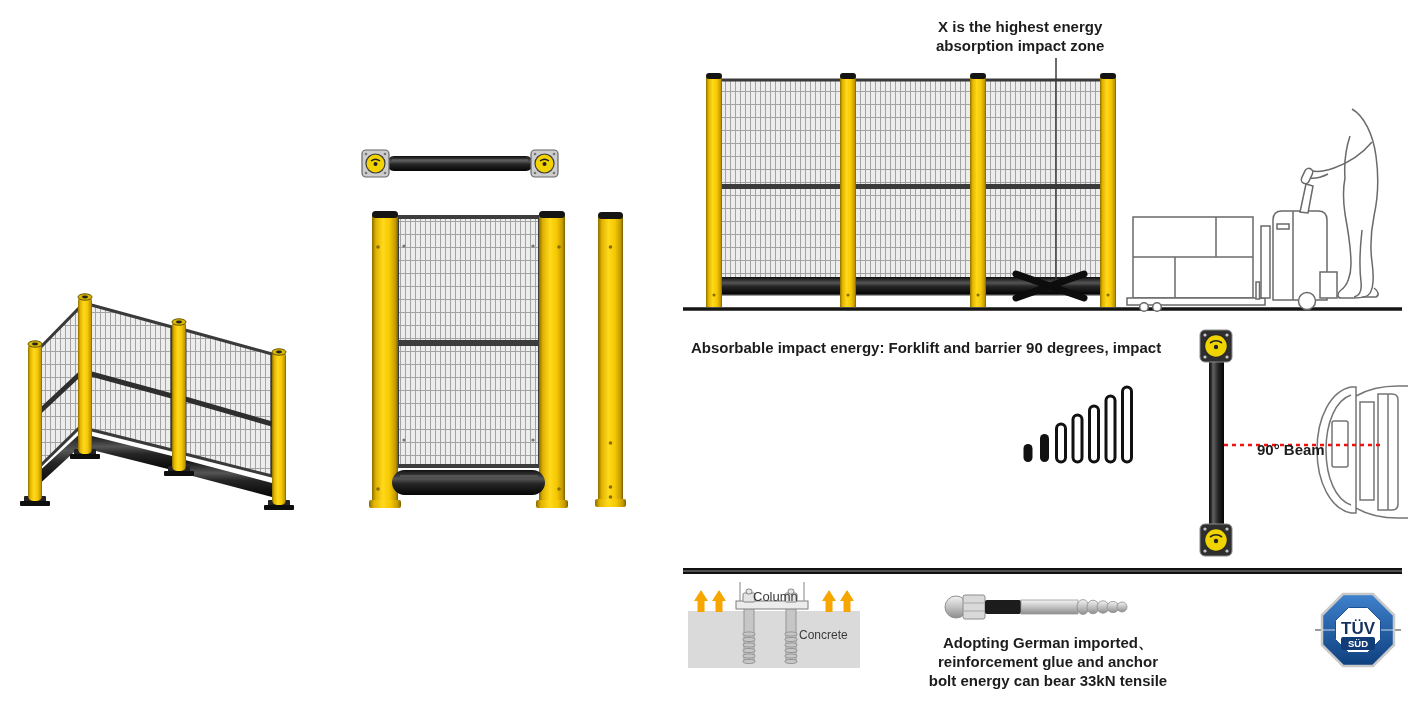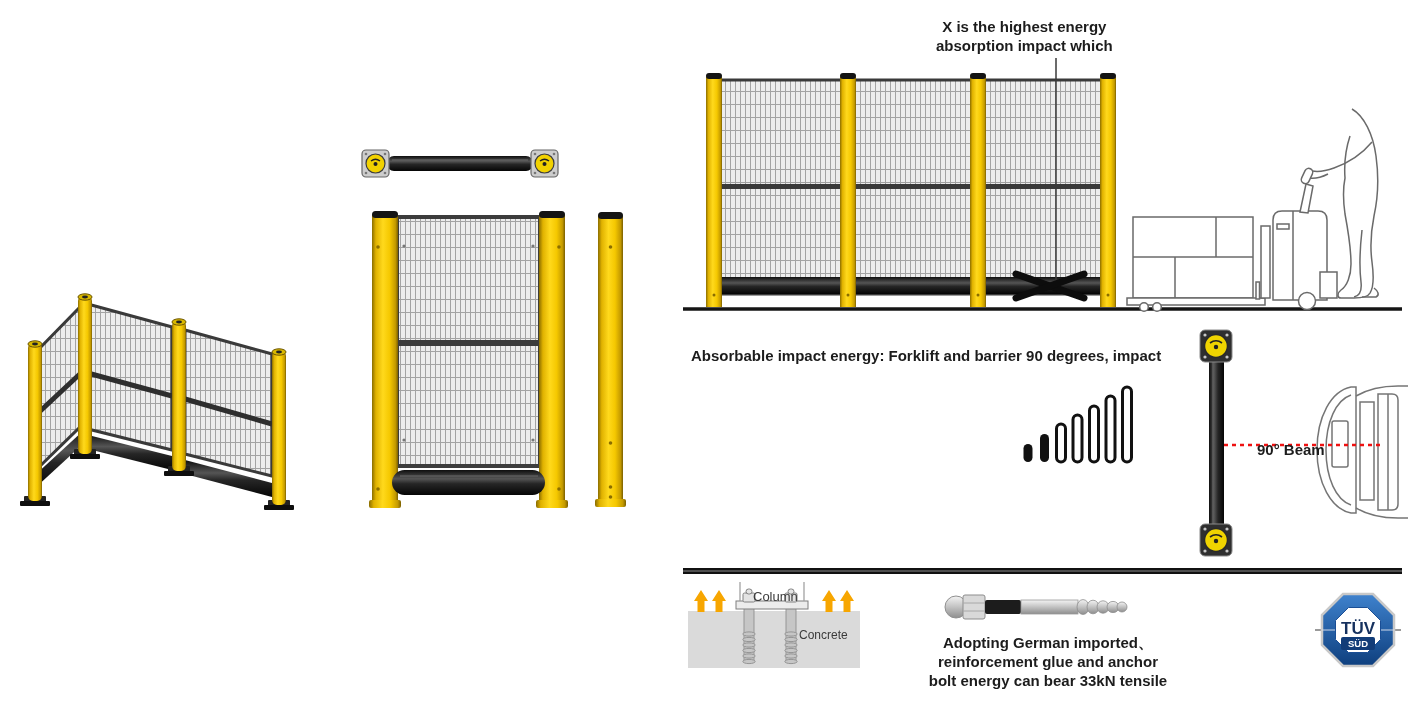--- a/index.html
+++ b/index.html
@@ -333,24 +333,24 @@
     <line x1="1380" y1="630" x2="1394" y2="630" stroke="#cfd8e8" stroke-width="1"></line>
     <polygon points="1380.5,620.5 1380.5,639.5 1367.5,652.5 1348.5,652.5 1335.5,639.5 1335.5,620.5 1348.5,607.5 1367.5,607.5" fill="#ffffff" stroke="#1a4e95" stroke-width="1"></polygon>
     <text x="1358" y="634" text-anchor="middle" font-family="Liberation Sans, sans-serif" font-size="17" font-weight="bold" fill="#16315e">TÜV</text>
     <rect x="1341" y="637" width="34" height="13" rx="2" fill="#123c78"></rect>
     <text x="1358" y="647" text-anchor="middle" font-family="Liberation Sans, sans-serif" font-size="9.5" font-weight="bold" fill="#ffffff">SÜD</text>
   </g>
 </svg>
 
 <div class="lbl t15" style="left:936px;top:17px;">
   <span class="ln">X is the highest energy</span>
-  <span class="ln">absorption impact which</span>
+  <span class="ln">absorption impact zone</span>
 </div>
 
-<div class="lbl t15" style="left:691px;top:346px;">
+<div class="lbl t15" style="left:691px;top:338px;">
   <span class="ln">Absorbable impact energy:  Forklift and barrier 90 degrees, impact</span>
 </div>
 
 <div class="lbl t15" style="left:1237px;top:440px;margin-left:20px;">90° Beam</div>
 
 <div class="lbl t11" style="left:753px;top:589px;">Column</div>
 
 <div class="lbl t12" style="left:753px;top:628px;margin-left:46px;">Concrete</div>
 
 <div class="lbl t15 center" style="left:920px;top:633px;width:256px;">

